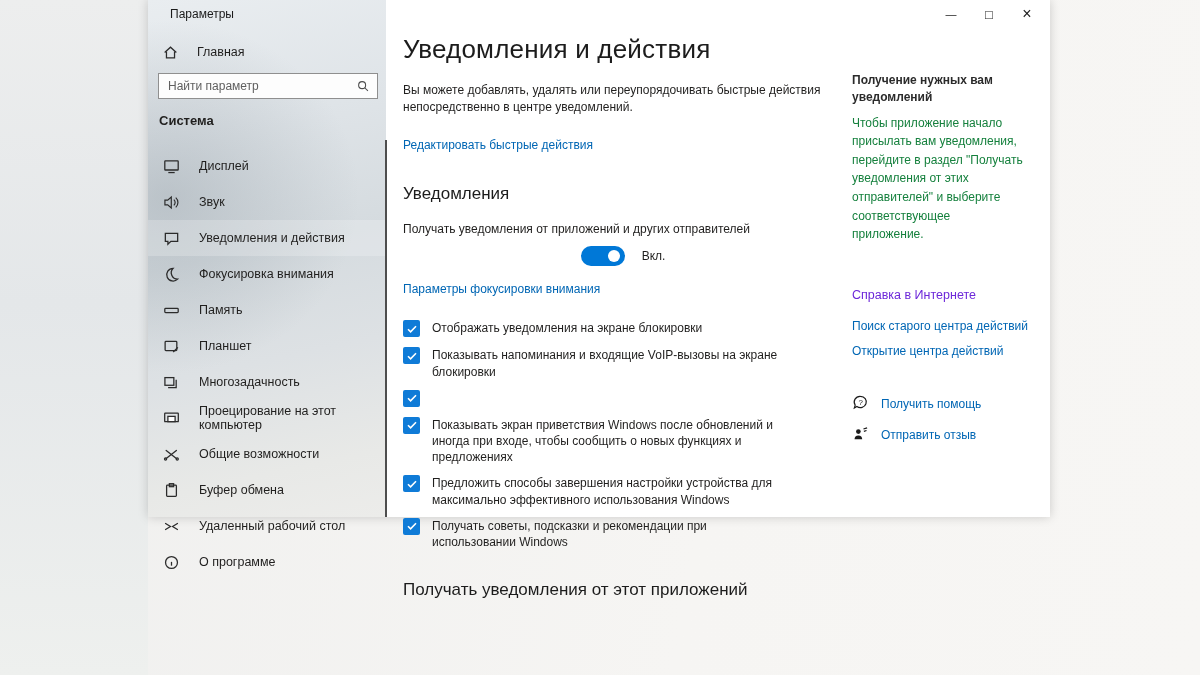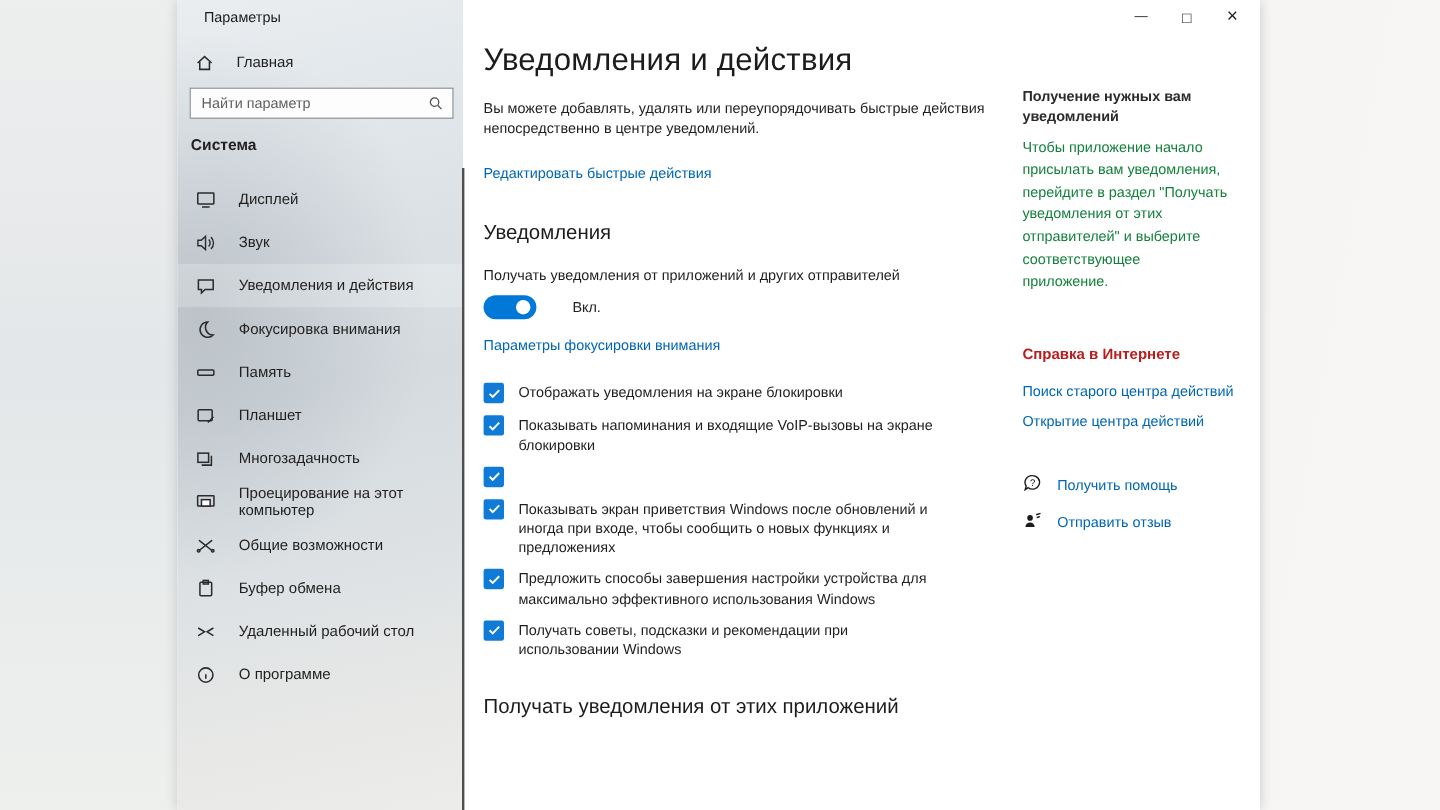--- a/index.html
+++ b/index.html
@@ -5,21 +5,21 @@
   * { margin:0; padding:0; box-sizing:border-box; }
   html,body { width:1200px; height:675px; overflow:hidden; }
   body {
     font-family:"Liberation Sans","DejaVu Sans",sans-serif;
     background:linear-gradient(100deg,#efefee 0%,#f6f5f3 60%,#f7f6f4 100%);
     position:relative; color:#201f1e;
   }
   .backdrop-left{ position:absolute; left:0; top:0; width:148px; height:675px;
     background:linear-gradient(180deg,#edeeee 0%,#e4e7e9 45%,#eef0ee 100%); }
 
-  .window{ position:absolute; left:148px; top:0; width:902px; height:675px;
+  .window{ position:absolute; left:148px; top:0; width:902px; height:517px;
     background:#ffffff; box-shadow:0 0 10px rgba(0,0,0,.18); }
 
   
   .sidebar{ position:absolute; left:0; top:0; width:238px; height:100%;
     background:
       radial-gradient(130% 55% at 8% 38%, rgba(135,147,156,.38), rgba(135,147,156,0) 62%),
       linear-gradient(168deg,#e9edf0 0%,#dfe4e8 25%,#d5dbdf 48%,#dde1e4 68%,#e8e9e7 88%,#ececea 100%);
   }
   .sidebar-divider{ position:absolute; left:237px; top:140px; bottom:0; width:2px;
     background:#4e4e4e; z-index:5; }
@@ -55,40 +55,40 @@
   .main p{ font-size:12px; line-height:1.4; width:428px; }
   .muted{ color:#6b6b6b; }
   a.link{ color:#0066b4; text-decoration:none; font-size:12px; cursor:pointer; }
 
   .q-head{ margin-bottom:15px; }
   .q-desc{ margin-bottom:19px; }
   .q-link{ display:inline-block; margin-bottom:0; }
 
   .n-head{ margin-top:31px; margin-bottom:17px; }
   .toggle-label{ margin-bottom:9px; }
-  .toggle-row{ display:flex; align-items:center; gap:30px; margin-bottom:13px; }
+  .toggle-row{ display:flex; align-items:center; gap:17px; margin-bottom:13px;justify-content:center; }
   .toggle{ width:44px; height:20px; border-radius:10px; background:#0078d7; position:relative; cursor:pointer; flex:none; }
   .toggle .knob{ position:absolute; top:4px; right:5px; width:12px; height:12px; border-radius:50%; background:#fff; }
   .toggle-state{ font-size:12px; }
   .focus-note{ margin-bottom:2px; }
   .focus-link{ display:inline-block; margin-bottom:18px; }
 
   .cb-list{ display:flex; flex-direction:column; gap:10px; margin-top:6px; }
   .cb-row{ display:flex; gap:12px; align-items:flex-start; cursor:default; }
   .cb-box{ width:17px; height:17px; background:#0f7bd7; border-radius:2px; flex:none;
     display:flex; align-items:center; justify-content:center; margin-top:0; }
   .cb-label{ font-size:12px; line-height:1.35; width:346px; }
 
   .apps-head{ margin-top:30px; margin-bottom:16px; }
 
   
   .aside{ position:absolute; left:466px; top:72px; width:178px; font-size:12px; }
   .aside h3{ font-size:12px; font-weight:700; color:#2b2b2b; line-height:1.4; margin-bottom:8px; }
   .tip-text{ color:#15803d; line-height:1.55; width:172px; }
-  .help-head{ margin-top:44px; font-size:12.5px; color:#b91c1c; font-weight:700; }
+  .help-head{ margin-top:44px; font-size:12.5px; color:#6d28d9; font-weight:400; }
   .help-links{ margin-top:17px; display:flex; flex-direction:column; gap:11px; }
   .icon-link-row{ display:flex; align-items:center; gap:12px; margin-top:0; cursor:pointer; }
   .icon-links{ margin-top:36px; display:flex; flex-direction:column; gap:11px; }
 </style>
 </head>
 <body>
 
 <div class="backdrop-left"></div>
 
 <div class="window">
@@ -326,21 +326,21 @@
           <span class="cb-box">
             <svg width="12" height="12" viewBox="0 0 12 12" fill="none" stroke="#fff" stroke-width="1.6">
                 <path d="M2 6.2 L4.6 8.8 L10 3.2"></path>
               </svg>
           </span>
           <span class="cb-label">Получать советы, подсказки и рекомендации при использовании Windows</span>
         </div>
 
       </div>
 
-      <h2 class="apps-head">Получать уведомления от этих приложений</h2>
+      <h2 class="apps-head">Получать уведомления от этот приложений</h2>
       
     </div>
 
     <div class="aside">
       <h3>Получение нужных вам уведомлений</h3>
       <div class="tip-text">Чтобы приложение начало присылать вам уведомления, перейдите в раздел "Получать уведомления от этих отправителей" и выберите соответствующее приложение.</div>
 
       <div class="help-head">Справка в Интернете</div>
       <div class="help-links">
         <a class="link">Поиск старого центра действий</a>

